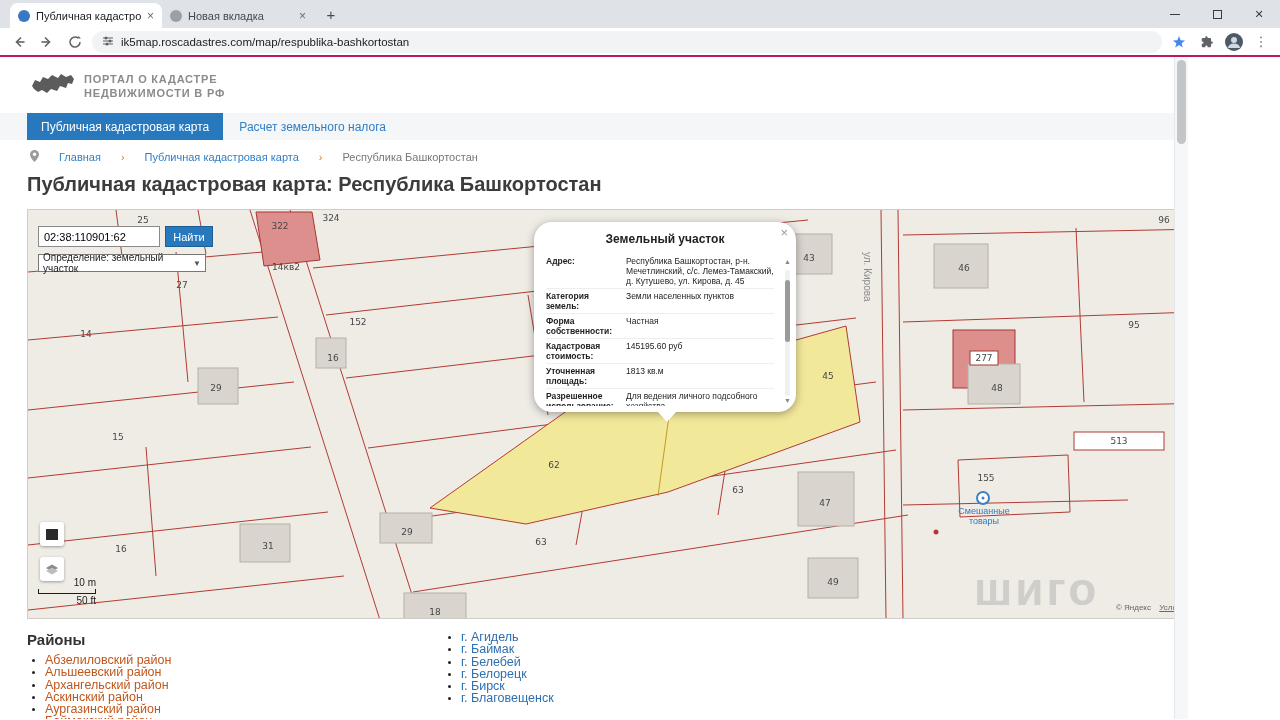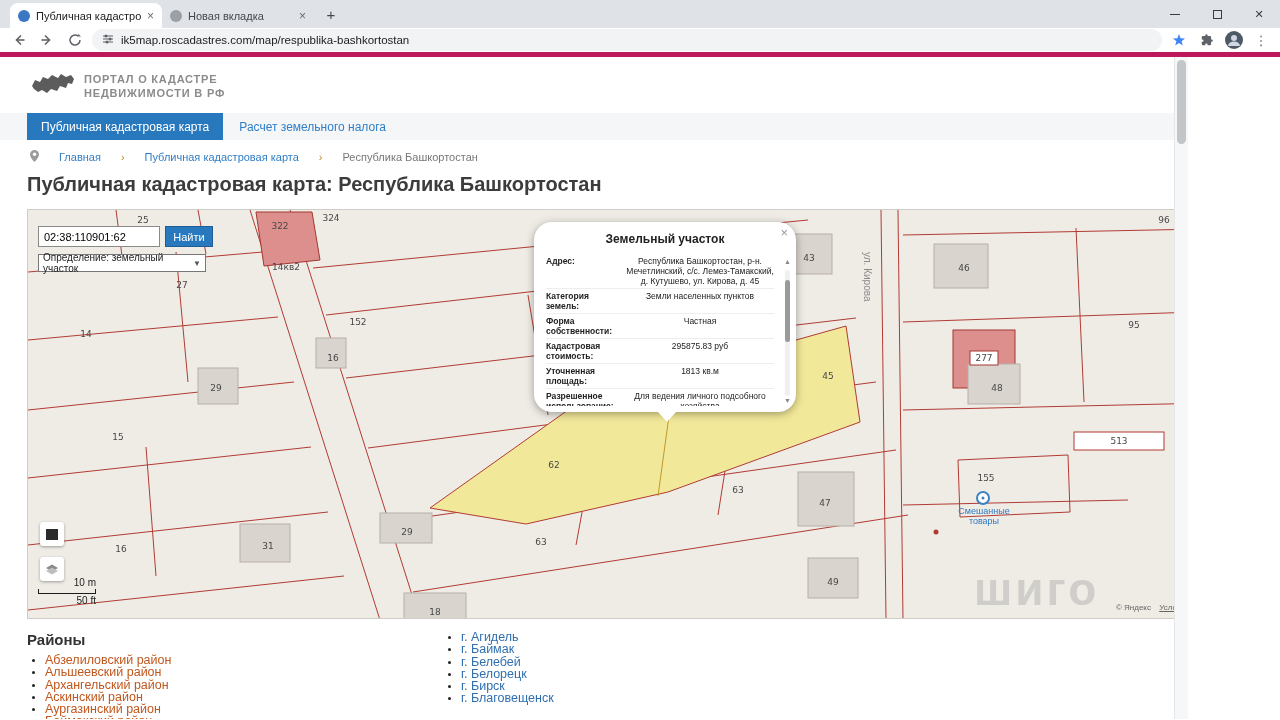--- a/index.html
+++ b/index.html
@@ -14,21 +14,21 @@
   .favicon { width:12px; height:12px; border-radius:50%; flex:none; }
   .favicon.f1 { background:#3b78c3; }
   .favicon.f2 { background:#9aa0a6; }
   .tab-close { color:#6a6d71; font-size:12px; line-height:12px; flex:none; cursor:default; }
   .newtab-btn { width:22px; height:22px; margin:0 0 2px 6px; font-size:15px; color:#45484d; text-align:center; line-height:22px; }
   .win-controls { position:absolute; right:0; top:0; height:28px; display:flex; }
   .win-btn { width:42px; height:28px; display:flex; align-items:center; justify-content:center; color:#3a3d40; font-size:11px; }
   .win-min-glyph { width:10px; border-bottom:1px solid #3a3d40; }
   .win-max-glyph { width:9px; height:9px; border:1px solid #3a3d40; }
 
-  .toolbar { height:29px; background:#fff; border-bottom:5px solid #be185d; display:flex; align-items:center; padding:0 8px; gap:6px; }
+  .toolbar { height:29px; background:#fff; border-bottom:2px solid #be185d; display:flex; align-items:center; padding:0 8px; gap:6px; }
   .tb-icon { width:22px; height:22px; display:flex; align-items:center; justify-content:center; border-radius:50%; flex:none; }
   .addr-bar { flex:1; height:22px; background:#f1f3f4; border-radius:11px; display:flex; align-items:center; padding:0 10px; gap:7px; overflow:hidden; }
   .addr-url { font-size:11.5px; color:#202124; white-space:nowrap; }
   .avatar-wrap { width:20px; height:20px; flex:none; }
 
   
   .page { position:relative; width:1188px; height:662px; background:#fff; overflow:hidden; }
   .page-scrollbar { position:absolute; right:0; top:0; width:14px; height:662px; background:#f6f7f8; border-left:1px solid #e4e6e8; z-index:50; }
   .page-scroll-thumb { position:absolute; left:2px; top:3px; width:9px; height:84px; background:#c3c6c9; border-radius:5px; }
 
@@ -76,21 +76,21 @@
   .attr-line .terms { text-decoration:underline; margin-left:6px; }
 
   
   .popup { position:absolute; left:506px; top:12px; width:262px; height:190px; background:#fff; border-radius:18px; box-shadow:0 2px 8px rgba(0,0,0,.35); z-index:10; }
   .popup-title { text-align:center; font-size:12px; font-weight:bold; color:#222; padding-top:10px; }
   .popup-close { position:absolute; right:8px; top:3px; font-size:13px; color:#999; }
   .popup-rows { position:absolute; left:12px; top:32px; right:22px; bottom:6px; overflow:hidden; }
   .popup-row { display:flex; padding:2px 0; border-top:1px solid #eee; }
   .popup-row:first-child { border-top:none; }
   .pr-label { width:74px; flex:none; font-size:8.5px; font-weight:bold; color:#222; line-height:10px; }
-  .pr-value { flex:1; font-size:8.5px; color:#222; line-height:10px; padding-left:6px;text-align:center; }
+  .pr-value { flex:1; font-size:8.5px; color:#222; line-height:10px; padding-left:6px; }
   .popup-scroll-up { position:absolute; right:5px; top:36px; font-size:7px; color:#888; z-index:11; }
   .popup-scroll-down { position:absolute; right:5px; bottom:8px; font-size:7px; color:#888; z-index:11; }
   .popup-scroll-track { position:absolute; right:6px; top:48px; width:5px; height:126px; background:#f0f0f0; border-radius:3px; }
   .popup-scroll-thumb { position:absolute; left:0; top:10px; width:5px; height:62px; background:#9a9a9a; border-radius:3px; }
   .popup-tail { position:absolute; left:630px; top:202px; width:0; height:0; border-left:9px solid transparent; border-right:9px solid transparent; border-top:10px solid #fff; z-index:10; }
 
   
   .footer { position:absolute; left:27px; top:574px; width:1220px; height:88px; overflow:hidden; }
   .footer-col { position:absolute; top:0; }
   .col-districts { left:0; width:400px; }
@@ -371,21 +371,21 @@
     <div class="pr-value">Земли населенных пунктов</div>
   </div>
 
   <div class="popup-row">
     <div class="pr-label">Форма собственности:</div>
     <div class="pr-value">Частная</div>
   </div>
 
   <div class="popup-row">
     <div class="pr-label">Кадастровая стоимость:</div>
-    <div class="pr-value">295875.83 руб</div>
+    <div class="pr-value">145195.60 руб</div>
   </div>
 
   <div class="popup-row">
     <div class="pr-label">Уточненная площадь:</div>
     <div class="pr-value">1813 кв.м</div>
   </div>
 
   <div class="popup-row">
     <div class="pr-label">Разрешенное использование:</div>
     <div class="pr-value">Для ведения личного подсобного хозяйства</div>

